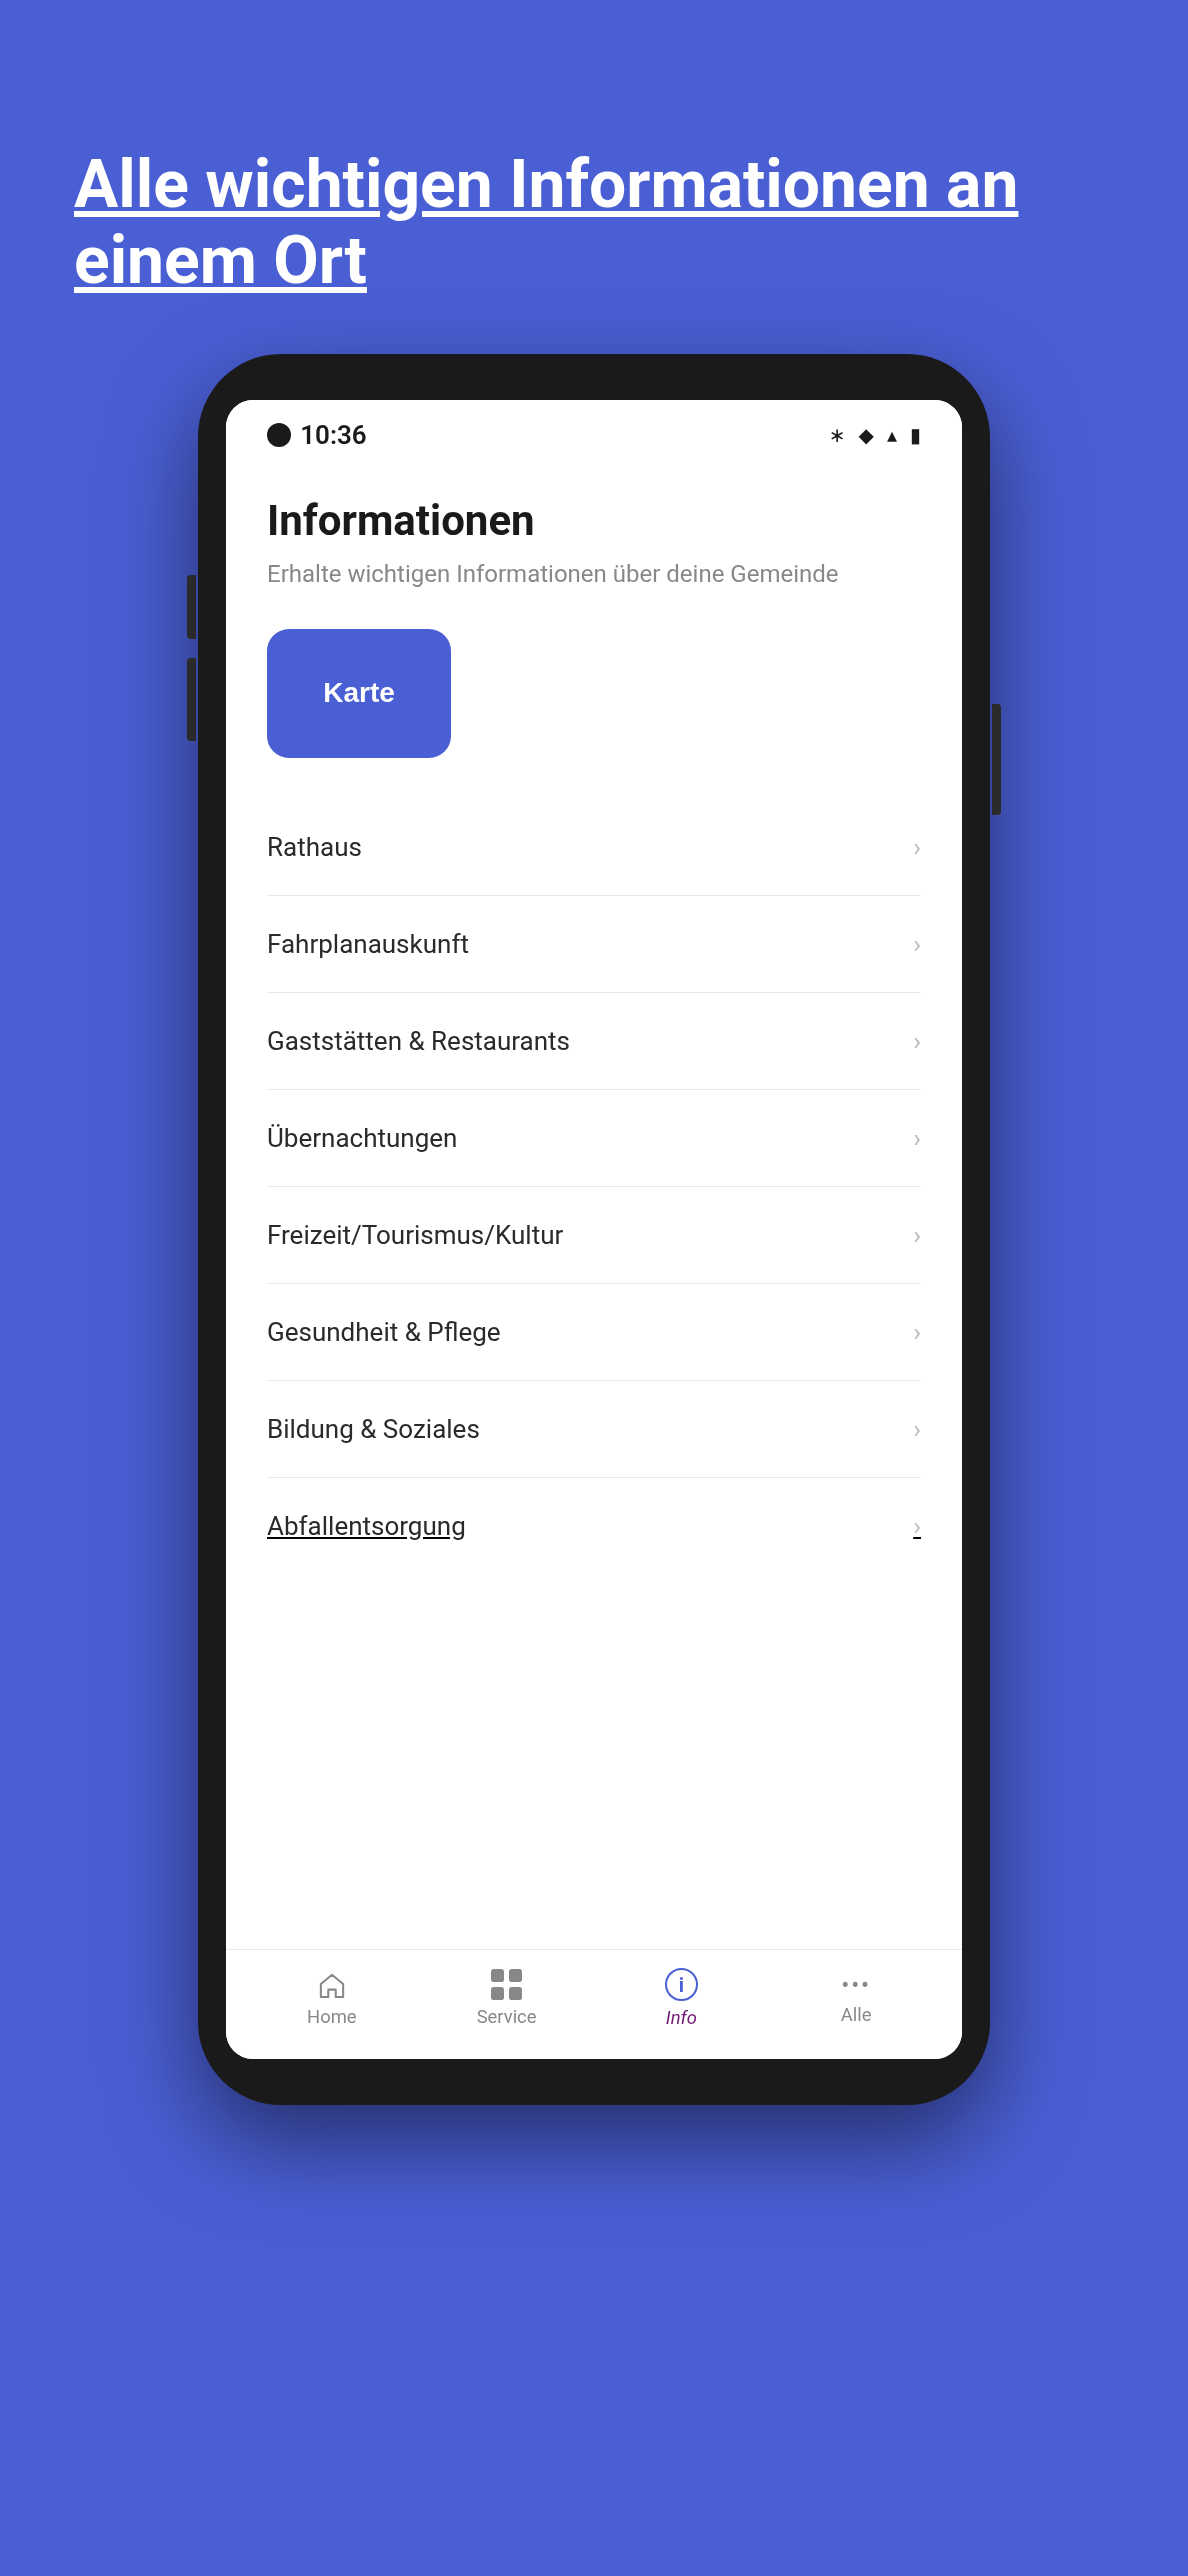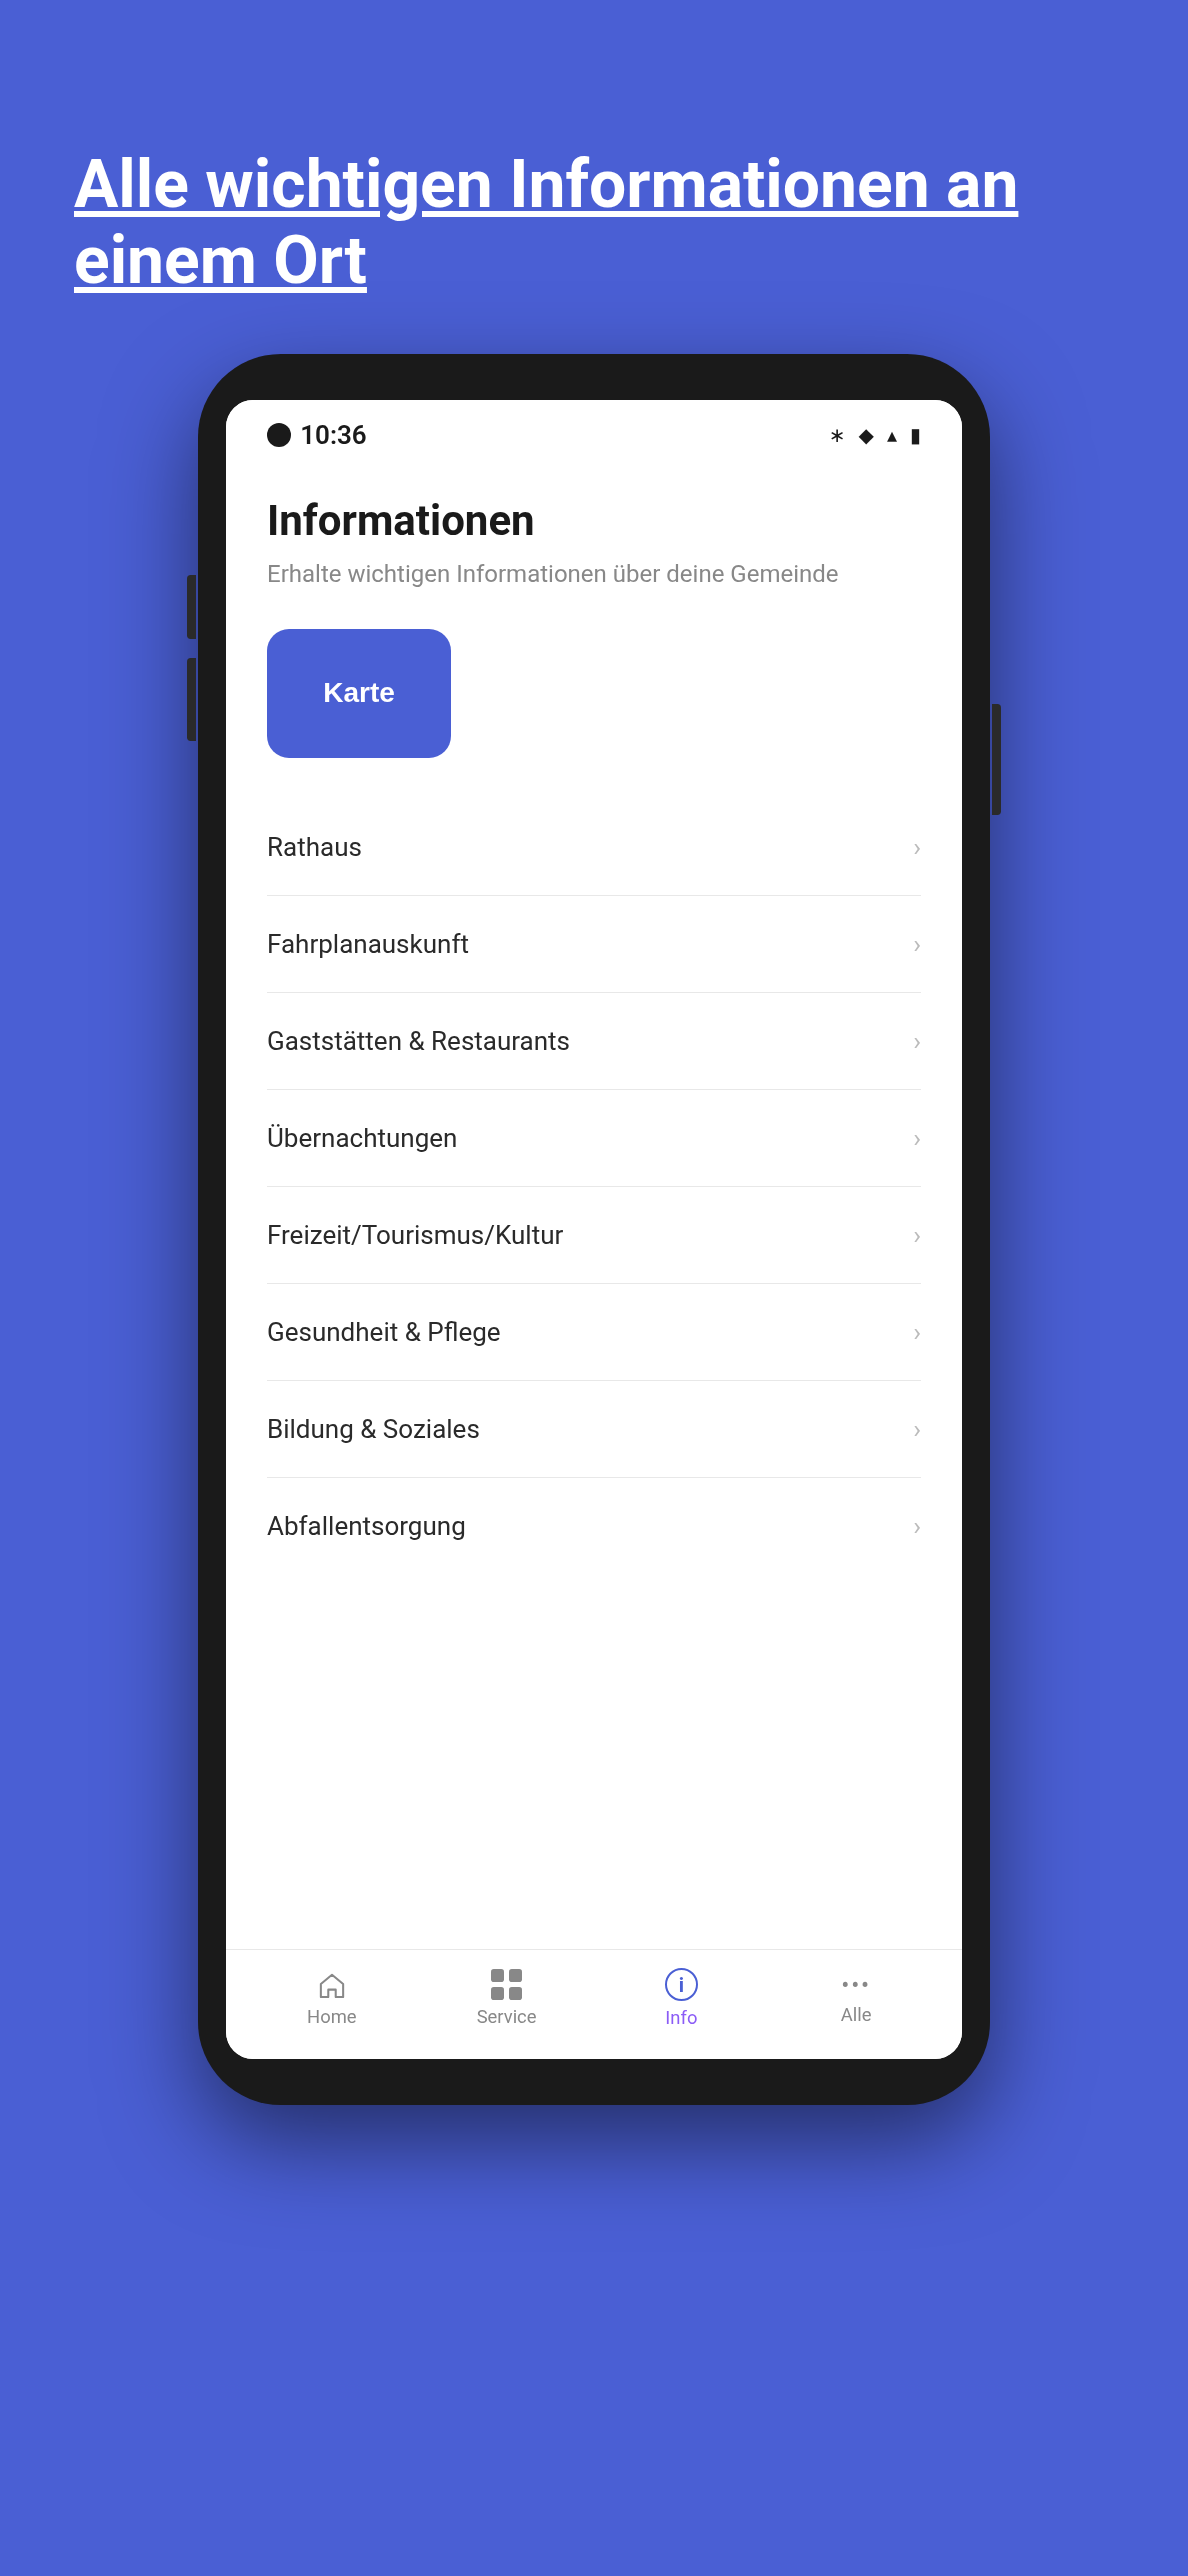--- a/index.html
+++ b/index.html
@@ -196,20 +196,21 @@
       display: flex;
       align-items: center;
       justify-content: space-between;
       padding: 33px 0;
       border-bottom: 0.9px solid #e8e8e8;
       cursor: pointer;
     }
 
     .menu-item:last-child {
       border-bottom: none;
+      text-decoration: underline;
     }
 
     .menu-item-label {
       font-size: 26px;
       color: #2a2a2a;
     }
 
     .chevron {
       color: #bbb;
       font-size: 26px;
@@ -234,21 +235,22 @@
       cursor: pointer;
       min-width: 92px;
     }
 
     .nav-label {
       font-size: 18.4px;
       color: #888;
     }
 
     .nav-label.active {
-      color: #8b5cf6;
+      color: #701a75;
+      font-style: italic;
     }
 
     .nav-info-circle {
       width: 33px;
       height: 33px;
       border: 2.3px solid #4a5fd4;
       border-radius: 50%;
       display: flex;
       align-items: center;
       justify-content: center;

